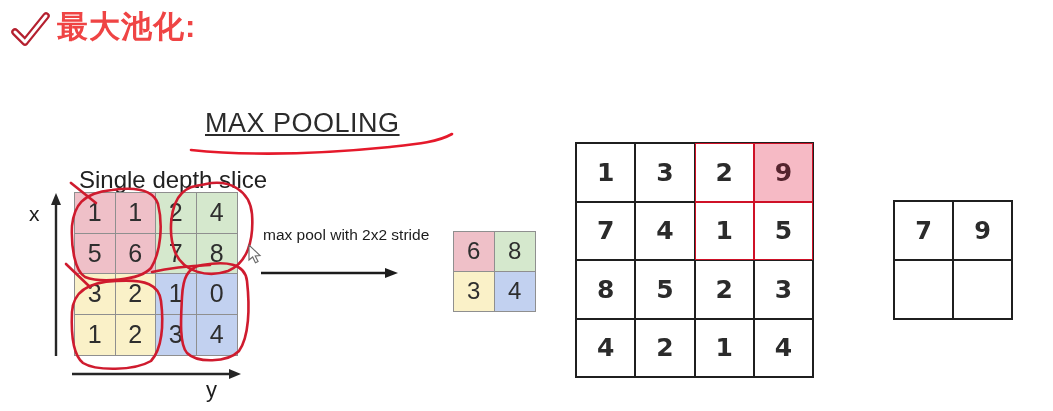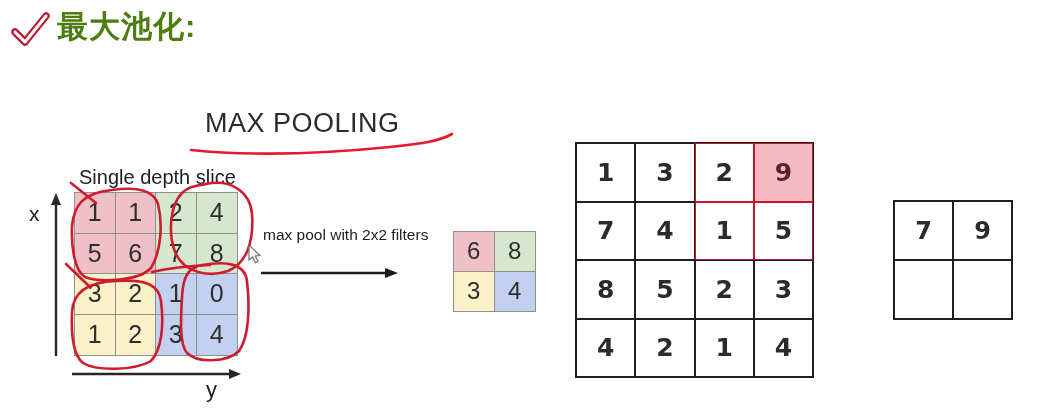--- a/index.html
+++ b/index.html
@@ -2,27 +2,27 @@
 <html><head>
 <meta charset="utf-8">
 <style>
   html,body{margin:0;padding:0;background:#fff;}
   .stage{
     position:relative;width:1053px;height:411px;background:#ffffff;overflow:hidden;
     font-family:"Liberation Sans","DejaVu Sans",sans-serif;color:#1a1a1a;
   }
   
   .hdr-title{
-    position:absolute;left:57px;top:6px;font-size:31px;font-weight:700;color:#4d7c0f;
+    position:absolute;left:57px;top:6px;font-size:31px;font-weight:700;color:#ef4444;
     letter-spacing:1px;
   }
   .check-svg{position:absolute;left:9px;top:9px;}
   
-  .mp-title{position:absolute;left:205px;top:108px;font-size:27px;color:#2b2b2b;letter-spacing:.5px;}
-  .sds-label{position:absolute;left:79px;top:166px;font-size:20px;color:#212121;}
+  .mp-title{position:absolute;left:205px;top:108px;font-size:27px;color:#2b2b2b;letter-spacing:.5px;text-decoration:underline;}
+  .sds-label{position:absolute;left:79px;top:166px;font-size:24px;color:#212121;}
   .axis-x{position:absolute;left:29px;top:202px;font-size:21px;color:#1c1c1c;}
   .axis-y{position:absolute;left:206px;top:377px;font-size:22px;color:#1c1c1c;}
   .op-text{position:absolute;left:263px;top:225px;font-size:15.5px;line-height:20px;color:#1c1c1c;}
   
   .grid{position:absolute;display:grid;box-sizing:border-box;}
   .cell{display:flex;align-items:center;justify-content:center;box-sizing:border-box;}
   
   .grid-input{left:74px;top:192px;width:164px;height:164px;
     grid-template-columns:repeat(4,1fr);grid-template-rows:repeat(4,1fr);
     border:1px solid #8f8f8f;}
@@ -65,21 +65,21 @@
     <path d="M6,23 L16,33 L37,7" fill="none" stroke="#ffffff" stroke-width="3" stroke-linecap="round" stroke-linejoin="round"></path>
   </svg>
   <div class="hdr-title">最大池化:</div>
 
   <div class="mp-title">MAX POOLING</div>
 
   <div class="sds-label">Single depth slice</div>
   <div class="axis-x">x</div>
   <div class="axis-y">y</div>
   <div class="op-text">
-    <div>max pool with 2x2 filters</div>
+    <div>max pool with 2x2 stride</div>
   </div>
 
   <div class="grid grid-input">
       <div class="cell" style="background: rgb(239, 192, 200);">1</div>
       <div class="cell" style="background: rgb(239, 192, 200);">1</div>
       <div class="cell" style="background: rgb(213, 232, 205);">2</div>
       <div class="cell" style="background: rgb(213, 232, 205);">4</div>
       <div class="cell" style="background: rgb(239, 192, 200);">5</div>
       <div class="cell" style="background: rgb(239, 192, 200);">6</div>
       <div class="cell" style="background: rgb(213, 232, 205);">7</div>

